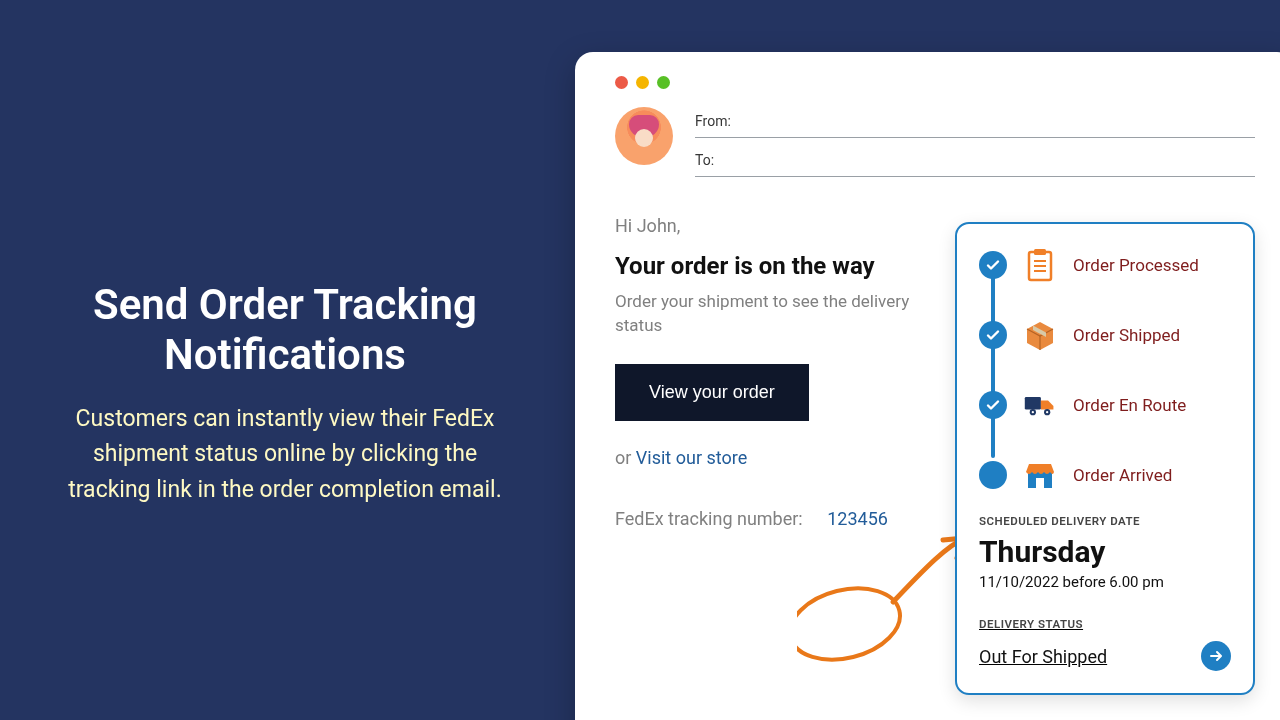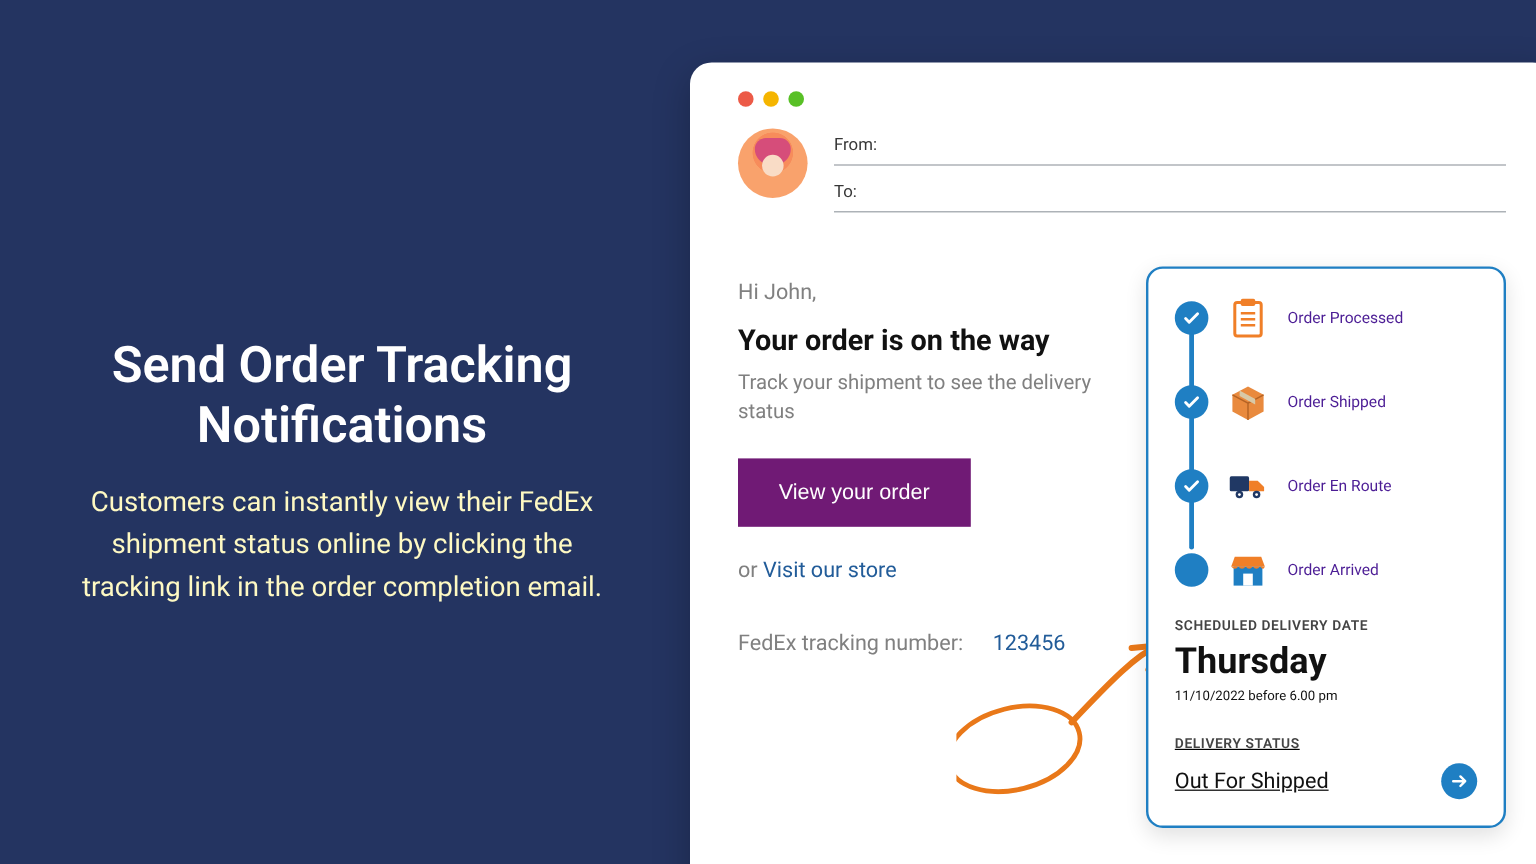--- a/index.html
+++ b/index.html
@@ -57,28 +57,28 @@
     background:#d64d7a; border-radius:10px 10px 14px 14px;
   }
   .avatar::after{
     content:""; position:absolute; top:22px; left:20px; width:18px; height:18px;
     background:#f9dcc6; border-radius:50%;
   }
   .header-fields { flex:1; }
   .field { border-bottom:1px solid #9aa0a6; padding:6px 0 8px; font-size:14px; color:#373737; }
   .field + .field { margin-top:8px; }
 
-  .body-copy { margin-top:56px; max-width:340px; }
+  .body-copy { margin-top:38px; max-width:340px; }
   .greet { color:#808080; font-size:18px; }
   .headline { font-size:24px; font-weight:700; color:#111; margin-top:16px; }
   .sub { color:#808080; font-size:17px; line-height:1.4; margin-top:10px; }
 
   .cta {
     display:inline-block; margin-top:26px;
-    background:#701a75; color:#fff; font-size:18px;
+    background:#0f172a; color:#fff; font-size:18px;
     padding:18px 34px; border:none; cursor:pointer;
   }
 
   .links { margin-top:26px; font-size:18px; color:#808080; }
   .links a { color:#225c99; text-decoration:none; }
 
   .tracking { margin-top:40px; font-size:18px; color:#808080; }
   .tracking .num { color:#225c99; margin-left:20px; }
 
   
@@ -105,26 +105,26 @@
   .step { display:flex; align-items:center; gap:16px; position:relative; margin-bottom:36px; }
   .step:last-of-type { margin-bottom:0; }
   .node {
     width:28px; height:28px; border-radius:50%; background:#1f7fc3;
     display:flex; align-items:center; justify-content:center; flex:0 0 auto;
     position:relative; z-index:1;
   }
   .node svg { display:block; }
   .node.empty { background:#1f7fc3; }
   .step-icon { width:34px; height:34px; flex:0 0 auto; }
-  .step-label { font-size:13px; color:#4c1d95; }
+  .step-label { font-size:17px; color:#7f1d1d; }
 
   .schedule { margin-top:22px; }
   .label { font-size:11.5px; letter-spacing:.5px; color:#444; font-weight:600; }
   .day { font-size:30px; font-weight:700; margin-top:6px; color:#111; }
-  .when { font-size:11px; margin-top:4px; color:#111; }
+  .when { font-size:15px; margin-top:4px; color:#111; }
 
   .status-block { margin-top:26px;text-decoration:underline; }
   .status-row { display:flex; align-items:center; justify-content:space-between; margin-top:10px; }
   .status-text { font-size:18px; color:#111; }
   .arrow-btn {
     width:30px; height:30px; border-radius:50%; background:#1f7fc3;
     display:flex; align-items:center; justify-content:center; cursor:pointer;
   }
   .arrow-btn svg { display:block; }
 </style>
@@ -147,21 +147,21 @@
     <div class="avatar"></div>
     <div class="header-fields">
       <div class="field">From:</div>
       <div class="field">To:</div>
     </div>
   </div>
 
   <div class="body-copy">
     <div class="greet">Hi John,</div>
     <div class="headline">Your order is on the way</div>
-    <div class="sub">Track your shipment to see the delivery status</div>
+    <div class="sub">Order your shipment to see the delivery status</div>
     <button class="cta">View your order</button>
     <div class="links">
       <span>or </span><a href="#">Visit our store</a>
     </div>
     <div class="tracking">
       <span>FedEx tracking number:</span>
       <span class="num">123456</span>
     </div>
   </div>
 

